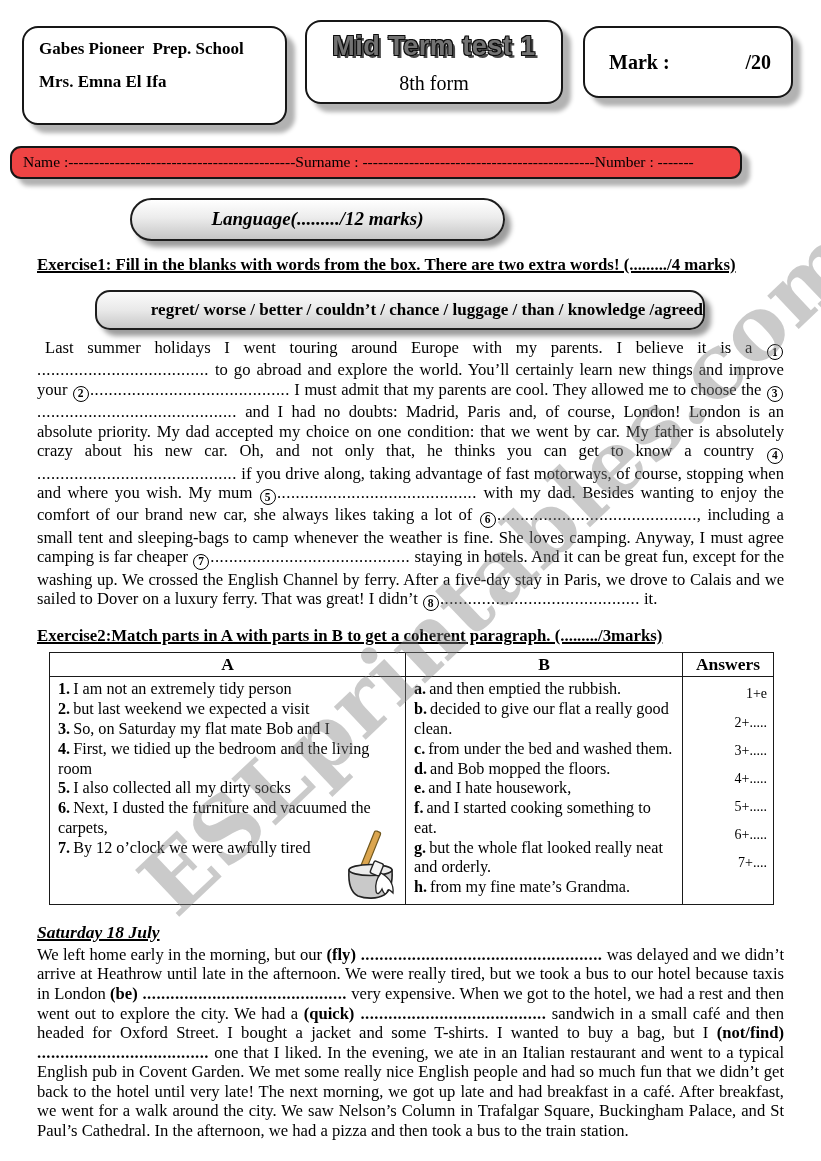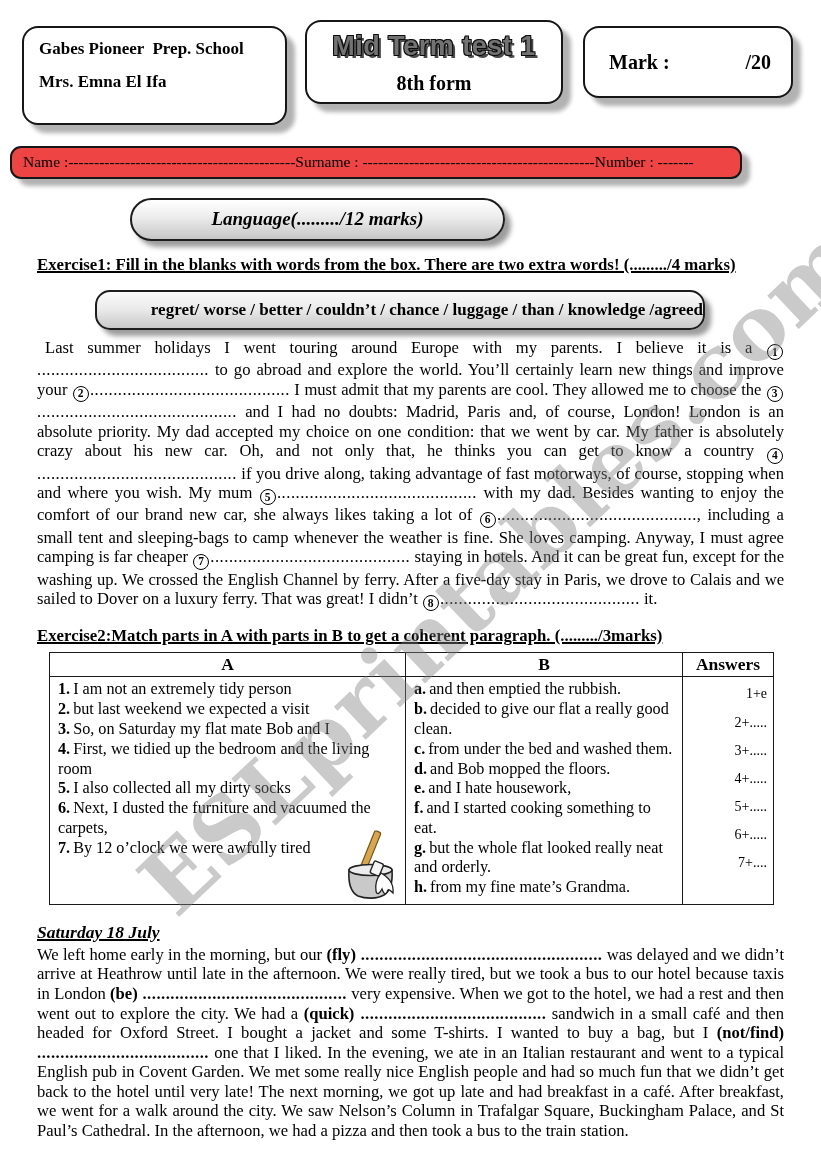--- a/index.html
+++ b/index.html
@@ -17,21 +17,21 @@
         box-shadow:8px 8px 4px #b2b2b2;box-sizing:border-box;}
   .school-box{width:265px;height:99px;margin-top:6px;padding:11px 0 0 15px;
         font-weight:bold;font-size:17px;}
   .school-box div{white-space:pre-wrap;}
   .school-box .line2{margin-top:13px;}
   .title-box{width:258px;height:84px;margin-left:18px;display:flex;flex-direction:column;
         align-items:center;padding-top:9px;}
   .test-title{font-family:"Liberation Sans","DejaVu Sans",sans-serif;font-weight:bold;
         font-size:27px;color:#737373;letter-spacing:.5px;
         text-shadow:-1px -1px 0 #0c0c0c,1px -1px 0 #0c0c0c,-1px 1px 0 #0c0c0c,1px 1px 0 #0c0c0c,3px 3px 0 #4a4a4a;}
-  .test-form{margin-top:10px;font-weight:bold;font-size:20px;}
+  .test-form{margin-top:10px;font-weight:normal;font-size:20px;}
   .mark-box{width:210px;height:72px;margin-left:20px;margin-top:6px;display:flex;
         align-items:center;justify-content:space-between;padding:0 20px 0 24px;
         font-weight:bold;font-size:20px;gap:32px;}
 
   .name-bar{margin:21px 0 0 10px;width:732px;box-sizing:border-box;border:2.4px solid #161616;
         border-radius:11px;box-shadow:8px 7px 4px #b2b2b2;padding:5px 0 6px 11px;
         font-size:15.5px;white-space:nowrap;overflow:hidden;position:relative;z-index:1;background:#ef4444;}
 
   .lang-pill{margin:19px 0 0 130px;width:375px;box-sizing:border-box;border:2.6px solid #1d1d1d;
         border-radius:22px;background:linear-gradient(180deg,#ffffff 0%,#ececec 45%,#c6c6c6 100%);

